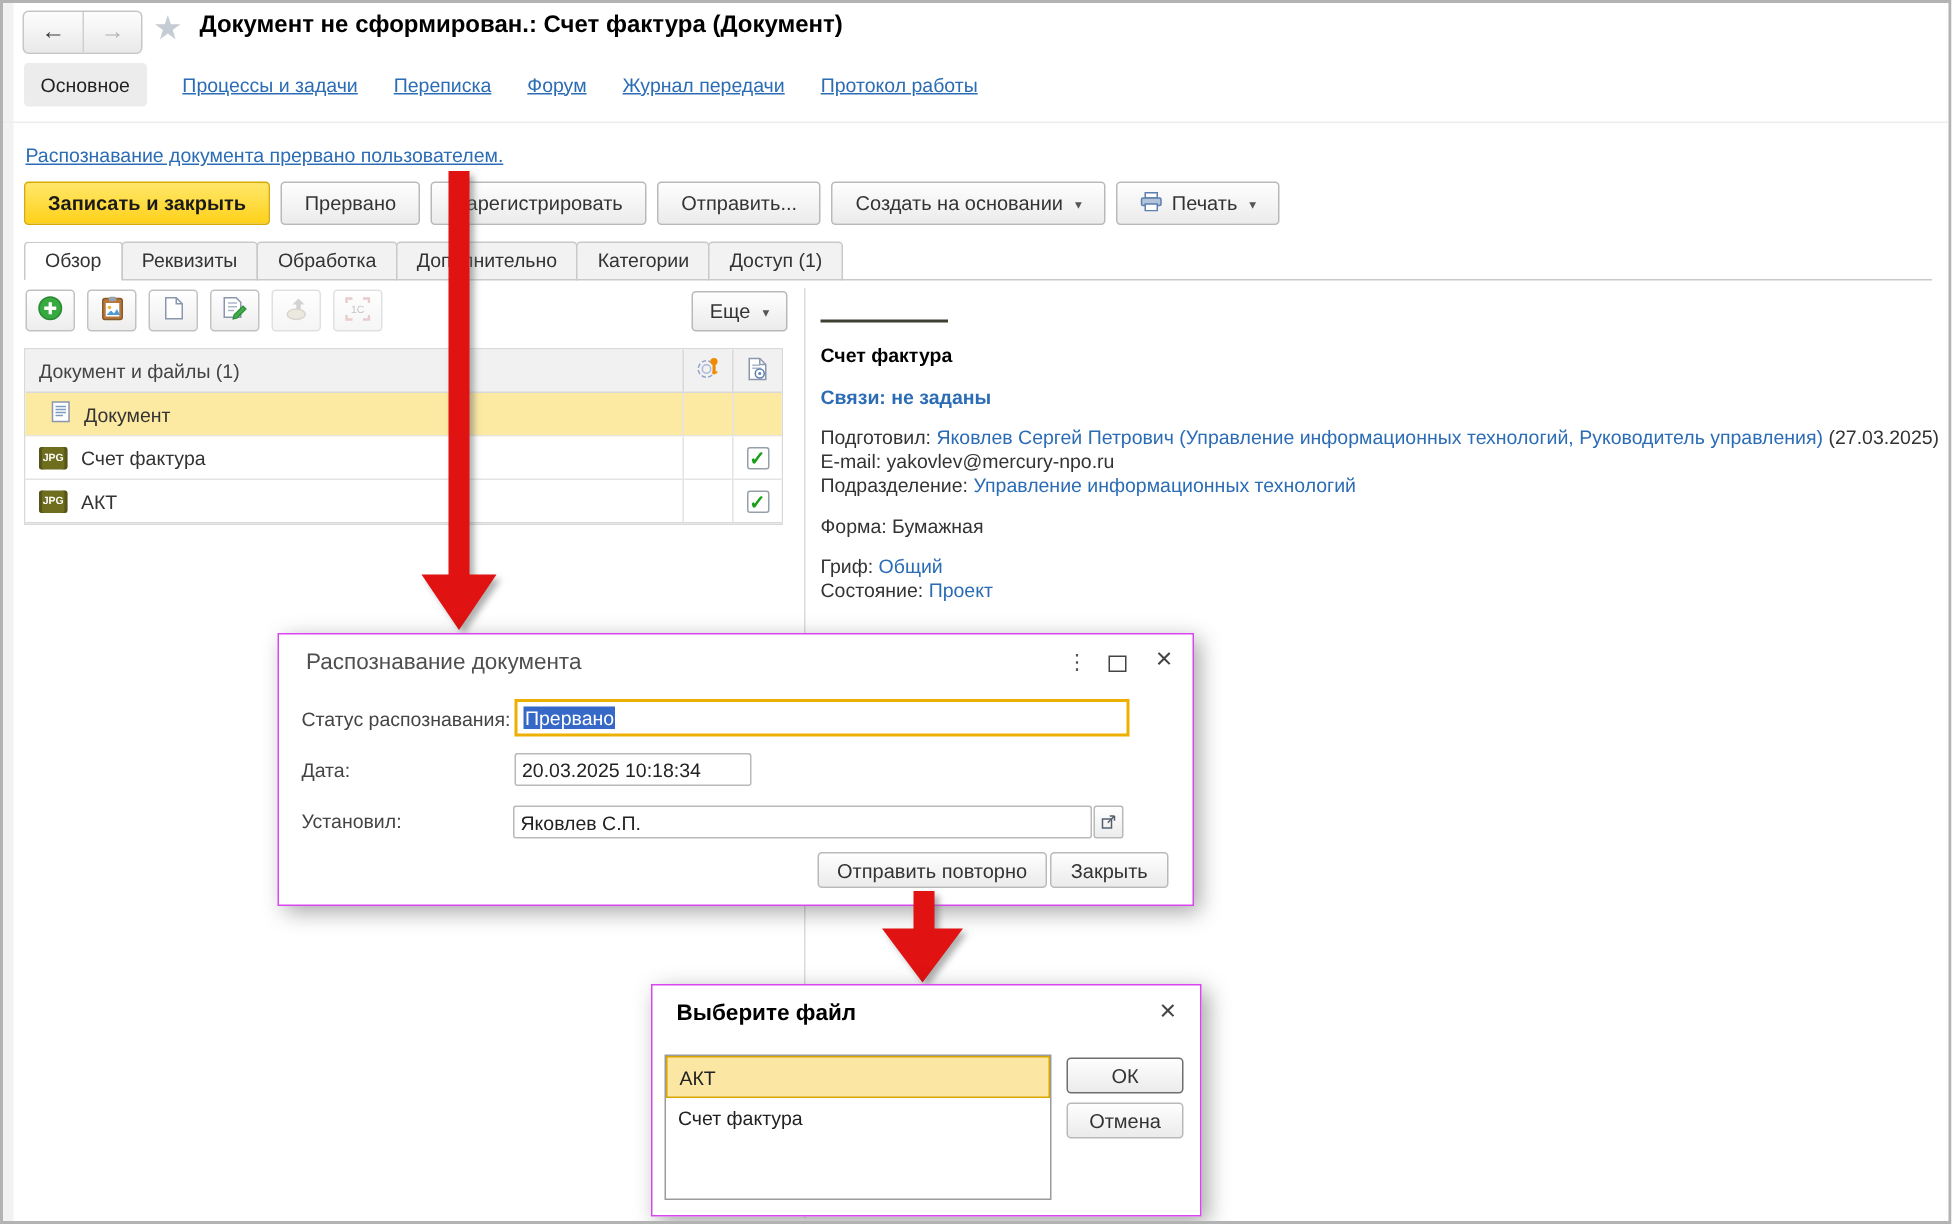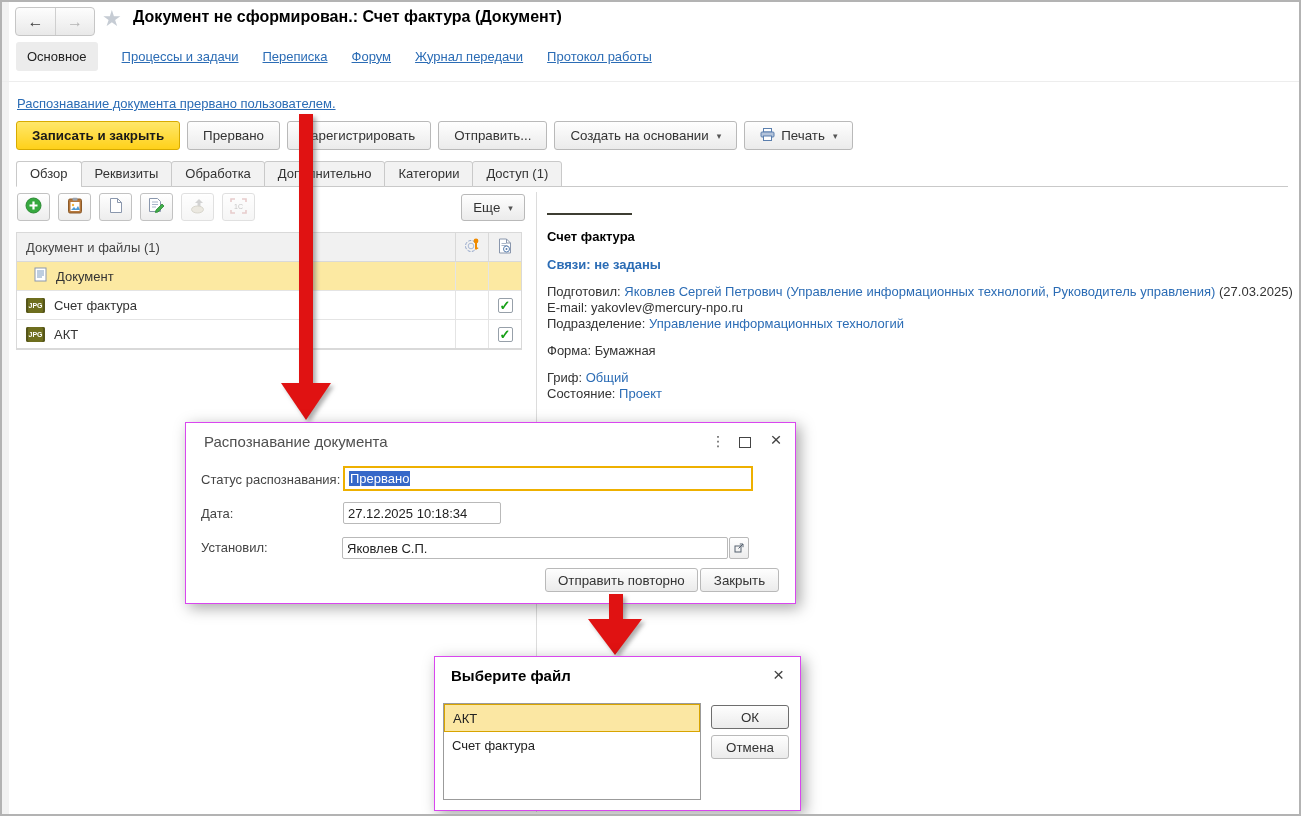--- a/index.html
+++ b/index.html
@@ -320,21 +320,21 @@
     <div class="win-ico kebab">⋮</div>
     <div class="maxbox"></div>
     <div class="win-ico closex">×</div>
 
     <div class="f-label" style="top:49px">Статус распознавания:</div>
     <div class="input hot" style="left:157px; top:43px; width:410px; height:25px">
       <span class="selhl">Прервано</span>
     </div>
 
     <div class="f-label" style="top:83px">Дата:</div>
-    <div class="input" style="left:157px; top:79px; width:158px; height:22px">27.12.2025 10:18:34</div>
+    <div class="input" style="left:157px; top:79px; width:158px; height:22px">20.03.2025 10:18:34</div>
 
     <div class="f-label" style="top:117px">Установил:</div>
     <div class="input" style="left:156px; top:114px; width:386px; height:22px">Яковлев С.П.</div>
     <div class="choose-btn">
       <span><svg width="10" height="10" viewBox="0 0 10 10">
             <rect x="1" y="3" width="6" height="6" fill="none" stroke="#55606e"></rect>
             <path d="M4.5 5.5L9 1M9 1H5.8M9 1v3.2" fill="none" stroke="#55606e"></path>
           </svg></span>
     </div>
 

